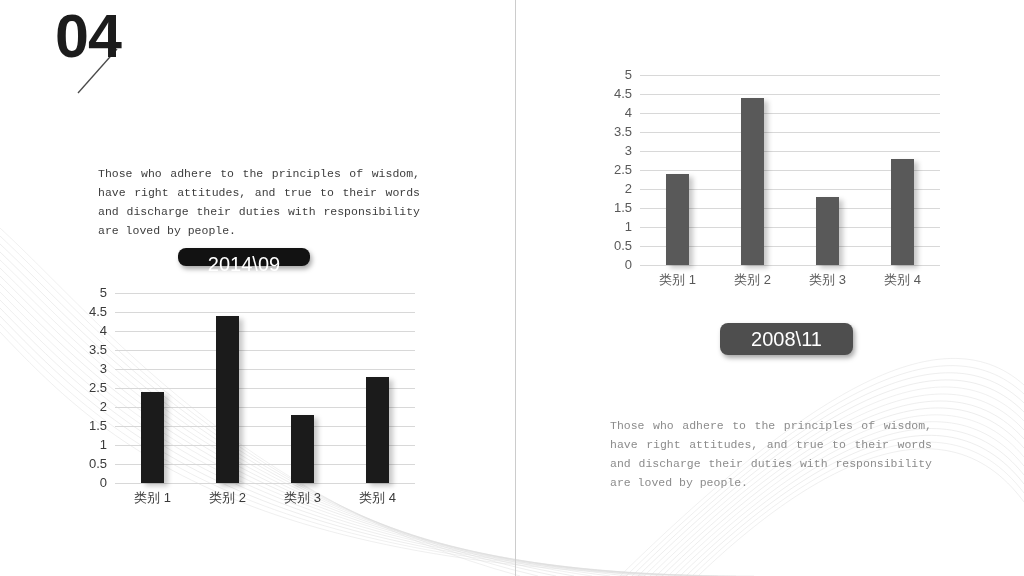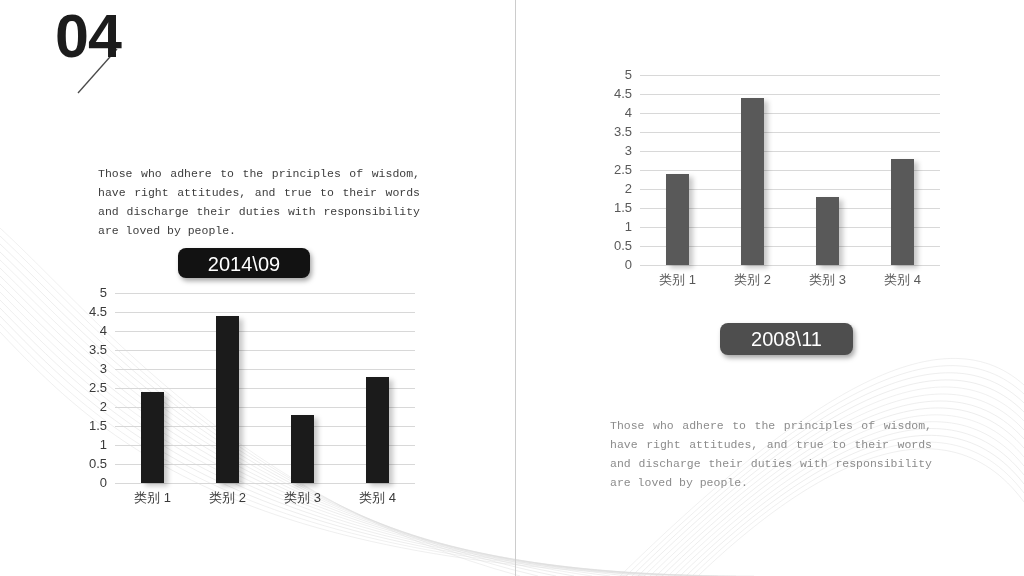--- a/index.html
+++ b/index.html
@@ -23,21 +23,21 @@
   .para{
     position:absolute;width:322px;
     font-family:"Liberation Mono", monospace;
     font-size:11.5px;line-height:19px;
     text-align:justify;z-index:2;
   }
   .para-left{left:98px;top:152px;color:#3d3d3d;}
   .para-right{left:610px;top:404px;color:#8c8c8c;}
   
   .badge{
-    position:absolute;height:30px;line-height:33px;
+    position:absolute;height:18px;line-height:33px;
     border-radius:8px;text-align:center;
     color:#ffffff;font-size:20px;z-index:2;
     box-shadow:2px 3px 5px rgba(0,0,0,0.35);
   }
   .badge-left{left:178px;top:248px;width:132px;background:#121212;}
   .badge-right{left:720px;top:323px;width:133px;height:32px;line-height:32px;background:#4e4e4e;}
   
   .chart{position:absolute;width:330px;height:232px;z-index:2;}
   .chart-left{left:85px;top:284px;}
   .chart-right{left:610px;top:66px;}

